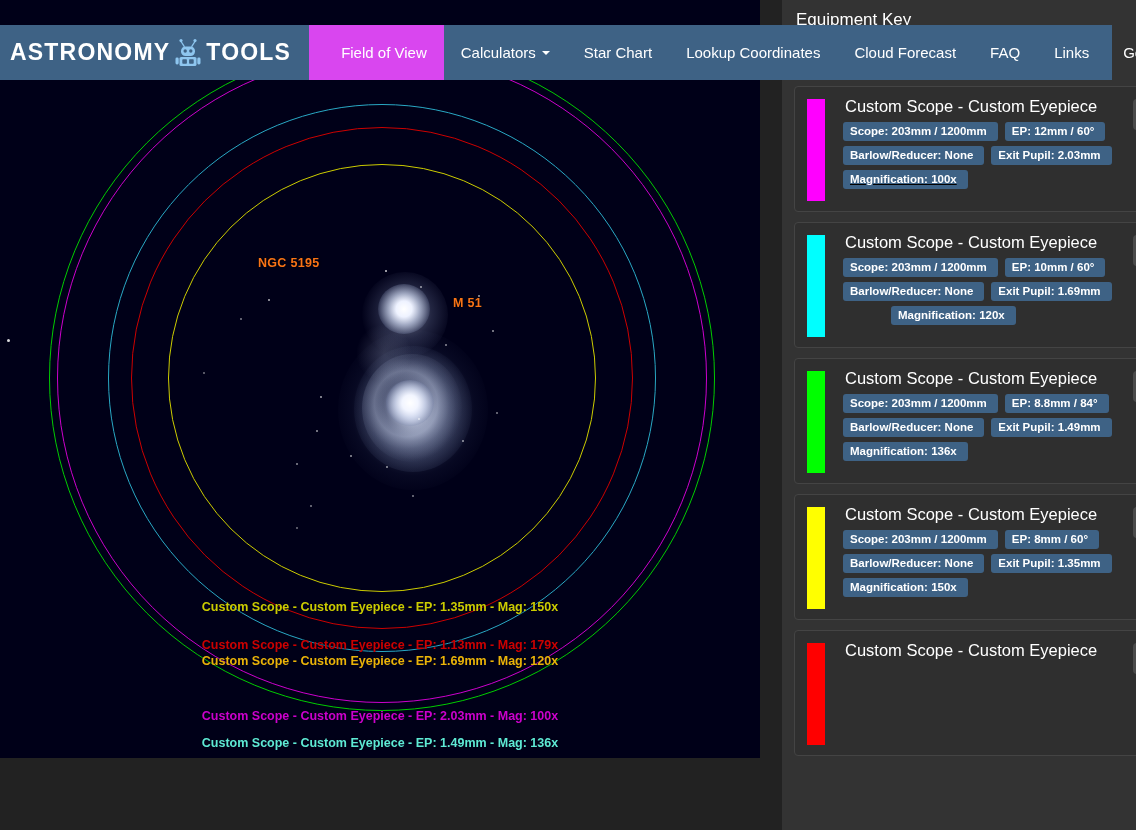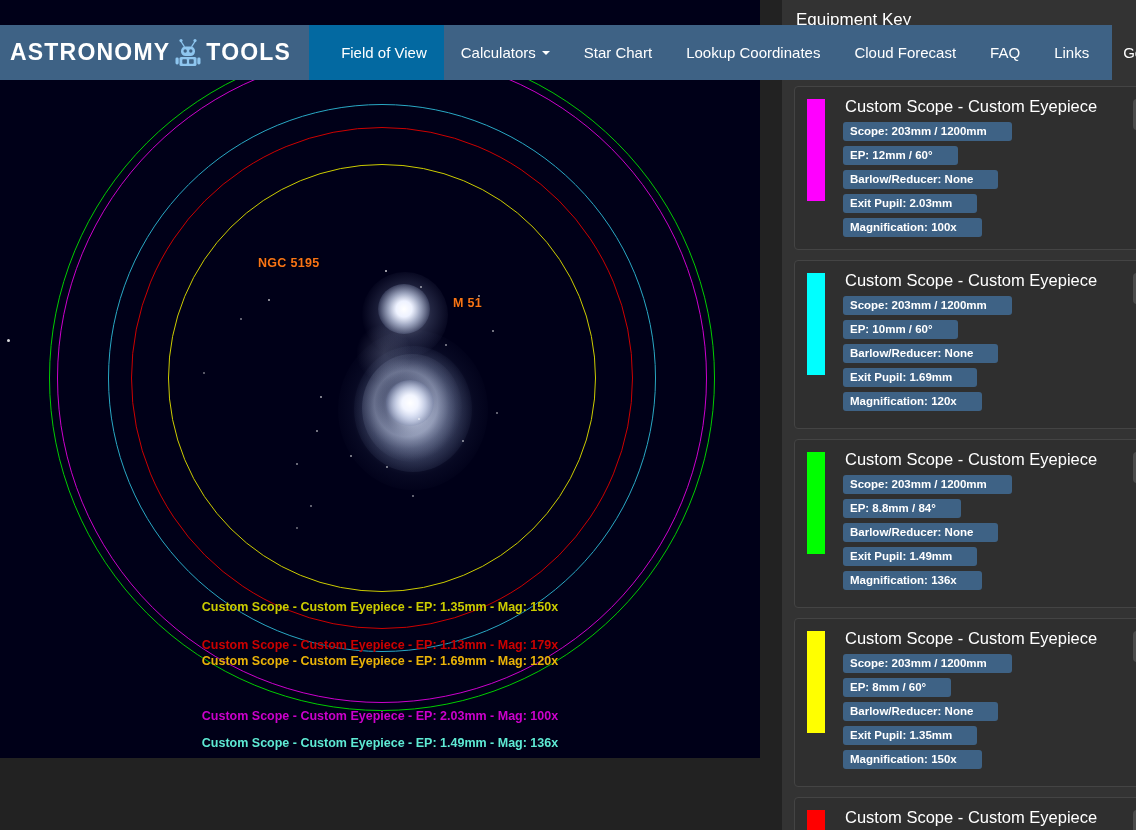--- a/index.html
+++ b/index.html
@@ -92,21 +92,21 @@
     display: flex; align-items: center;
     padding: 0 17px;
     height: 55px;
     color: #ffffff;
     font-size: 15px;
     font-family: "Liberation Sans", sans-serif;
     text-decoration: none;
     white-space: nowrap;
     cursor: pointer;
   }
-  .nav-item.active { background: #0369a1; padding-left: 32px; }
+  .nav-item.active { background: #d946ef; padding-left: 32px; }
   .nav-item .caret {
     display: inline-block;
     margin-left: 6px;
     width: 0; height: 0;
     border-left: 4px solid transparent;
     border-right: 4px solid transparent;
     border-top: 4px solid #ffffff;
   }
 
   
@@ -154,21 +154,21 @@
     white-space: nowrap;
   }
   .eq-tags { display: flex; flex-wrap: wrap; gap: 5px 7px; }
   .eq-tag {
     display: inline-block;
     background: #3e6285;
     color: #ffffff;
     font-size: 11.5px;
     font-weight: bold;
     border-radius: 3px;
-    padding: 3px 25px 4px 7px;
+    padding: 3px 11px 4px 7px;
     white-space: nowrap;
   }
   .eq-remove {
     position: absolute;
     right: 10px; top: 12px;
     width: 30px; height: 31px;
     background: #4b4b4b;
     border: none;
     border-radius: 4px;
     color: #ffffff;
@@ -267,39 +267,39 @@
           <div class="eq-body">
             <div class="eq-title">Custom Scope - Custom Eyepiece</div>
             <div class="eq-tags" style="margin-bottom: 5px;">
               <span class="eq-tag">Scope: 203mm / 1200mm</span>
               <span class="eq-tag">EP: 12mm / 60°</span>
             </div>
             <div class="eq-tags" style="margin-bottom: 5px;">
               <span class="eq-tag">Barlow/Reducer: None</span>
               <span class="eq-tag">Exit Pupil: 2.03mm</span>
             </div>
-            <div class="eq-tags" style="">
+            <div class="eq-tags" style=" text-decoration: underline;">
               <span class="eq-tag">Magnification: 100x</span>
             </div>
           </div>
           <button class="eq-remove">X</button>
         </div>
         <div class="eq-card">
           <div class="eq-swatch" style="background: rgb(0, 255, 255);"></div>
           <div class="eq-body">
             <div class="eq-title">Custom Scope - Custom Eyepiece</div>
             <div class="eq-tags" style="margin-bottom: 5px;">
               <span class="eq-tag">Scope: 203mm / 1200mm</span>
               <span class="eq-tag">EP: 10mm / 60°</span>
             </div>
             <div class="eq-tags" style="margin-bottom: 5px;">
               <span class="eq-tag">Barlow/Reducer: None</span>
               <span class="eq-tag">Exit Pupil: 1.69mm</span>
             </div>
-            <div class="eq-tags" style="margin-bottom: 5px;">
+            <div class="eq-tags" style="margin-bottom: 5px; margin-left: 48px;">
               <span class="eq-tag">Magnification: 120x</span>
             </div>
           </div>
           <button class="eq-remove">X</button>
         </div>
         <div class="eq-card">
           <div class="eq-swatch" style="background: rgb(0, 255, 0);"></div>
           <div class="eq-body">
             <div class="eq-title">Custom Scope - Custom Eyepiece</div>
             <div class="eq-tags" style="margin-bottom: 5px;">

